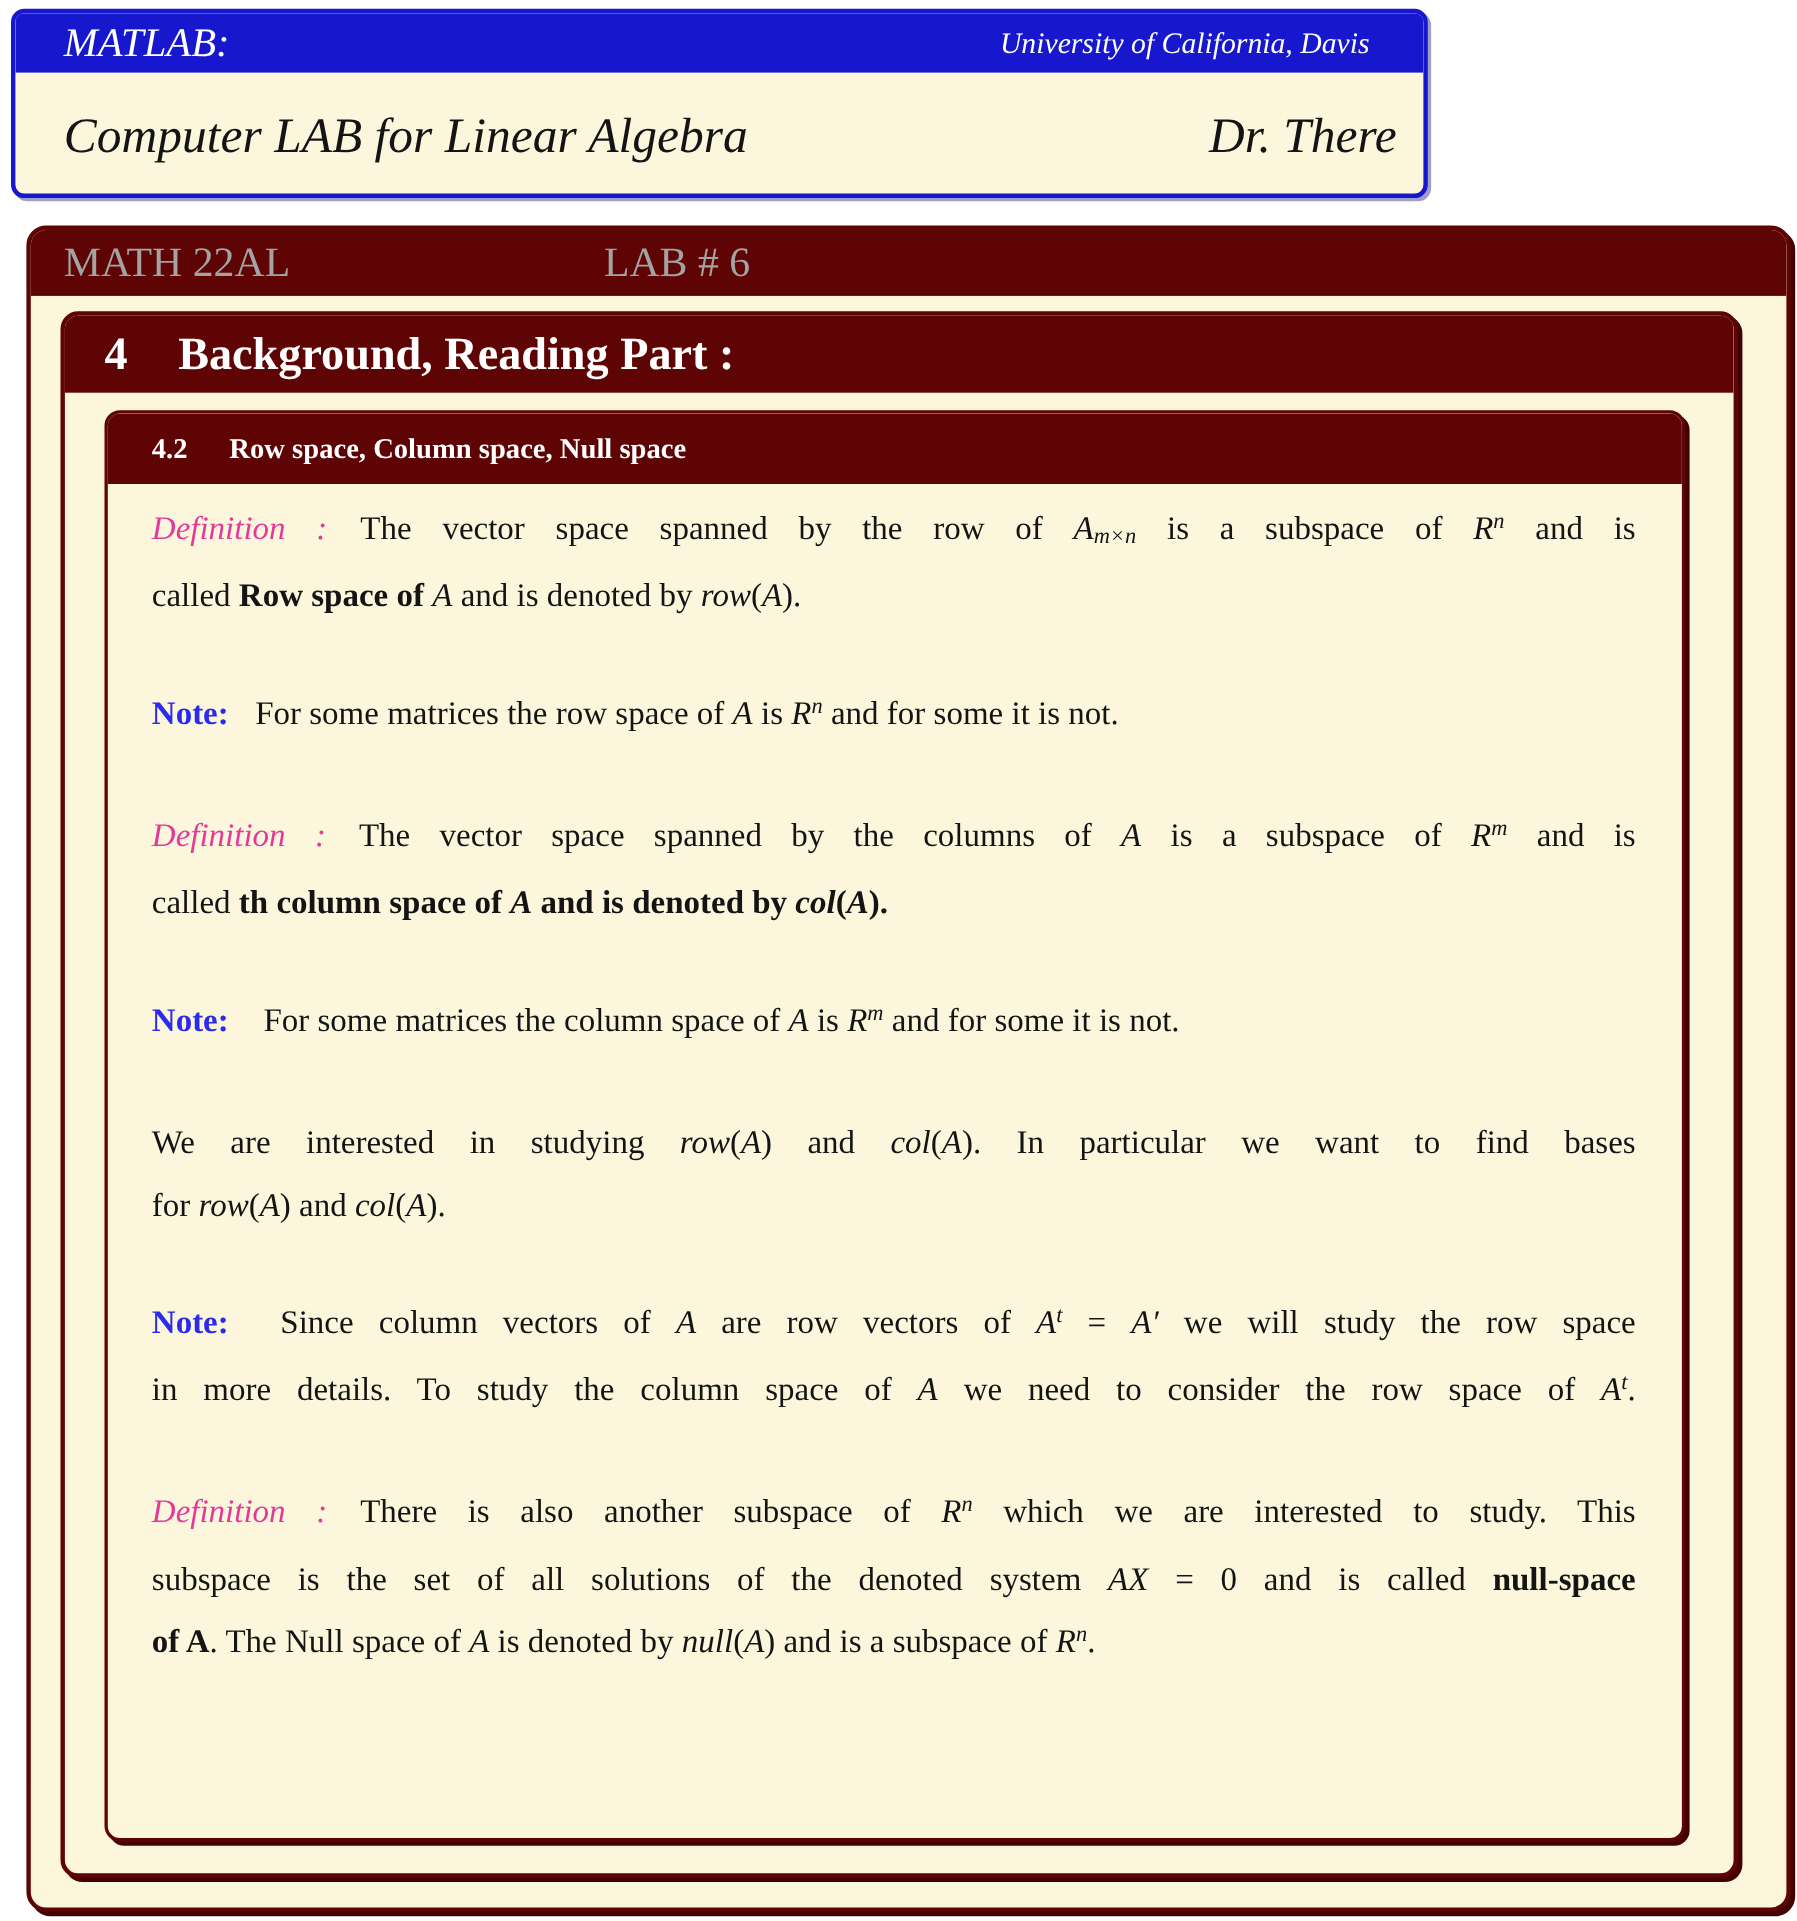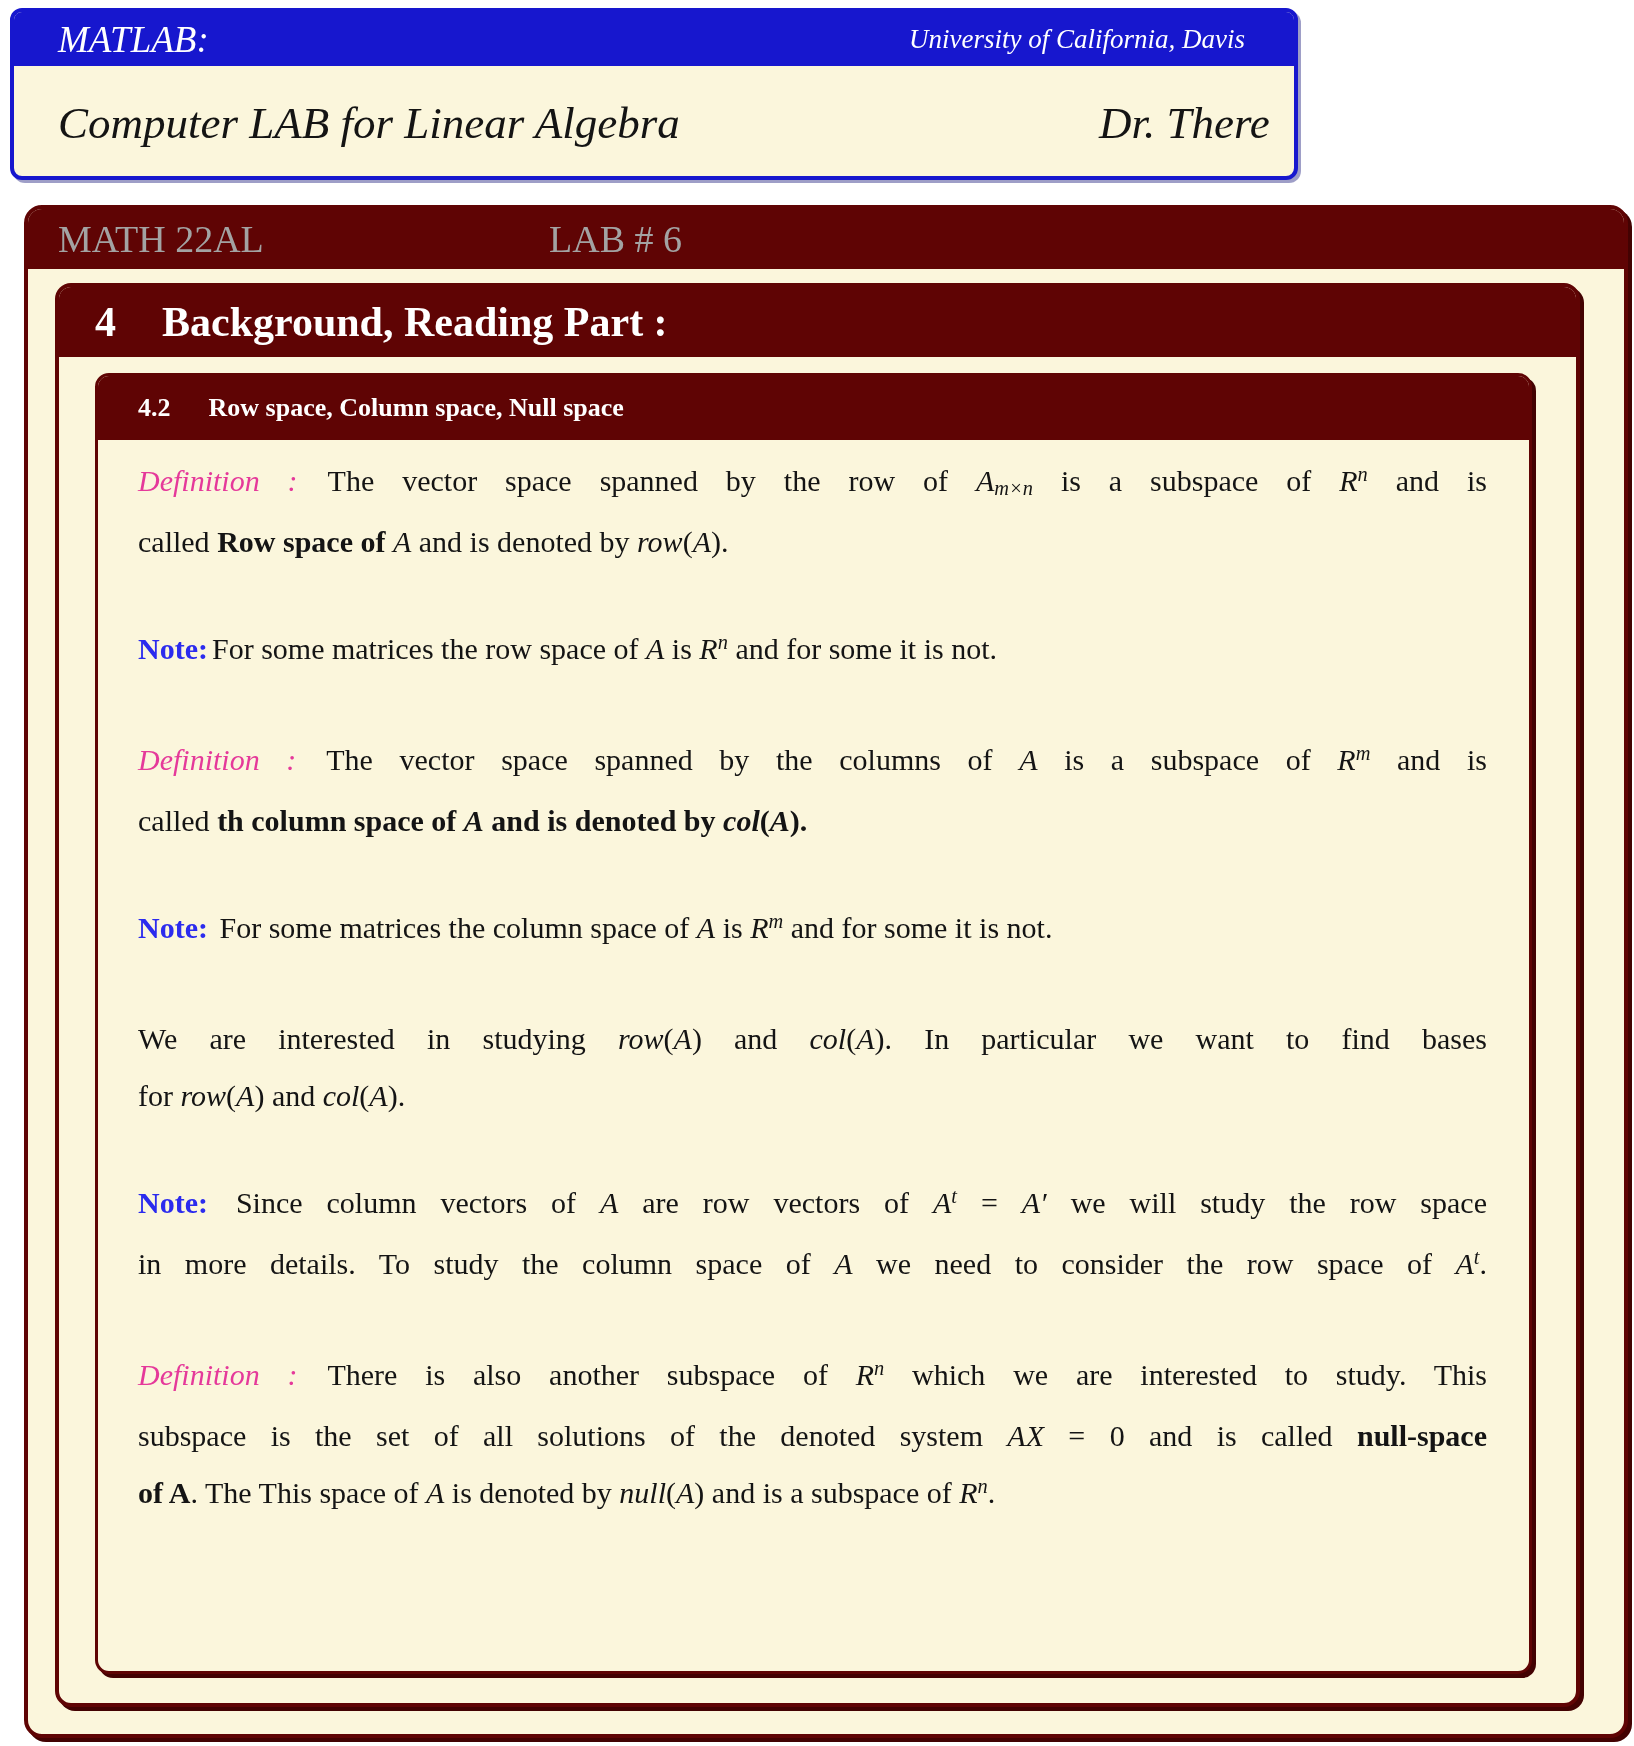--- a/index.html
+++ b/index.html
@@ -70,21 +70,21 @@
   
   .sub-content{ padding:12px 42px 0 40px; font-size:30px; }
   .block + .block{ margin-top:50px; }
   .line{ line-height:57px; text-align:left; }
   .line.just{ text-align:justify; text-align-last:justify; }
   .it{ font-style:italic; }
   .bd{ font-weight:bold;text-align:right; }
   .sp{ font-size:0.68em; position:relative; top:-0.48em; }
   .sb{ font-size:0.68em; position:relative; top:0.22em; }
   .lead-def{ color:var(--pink); font-style:italic; margin-right:30px; }
-  .lead-note{ color:var(--note-blue); font-weight:bold; margin-right:4px; }
+  .lead-note{ color:var(--note-blue); font-weight:bold; margin-right:24px; }
 </style>
 </head>
 <body>
 
 <div class="hdr-card">
   <div class="hdr-bar">
     <span>MATLAB:</span>
     <span class="hdr-university">University of California, Davis</span>
   </div>
   <div class="hdr-body">
@@ -129,18 +129,18 @@
             <div class="line just"><span>We are interested in studying </span><span class="it">row</span><span>(</span><span class="it">A</span><span>) and </span><span class="it">col</span><span>(</span><span class="it">A</span><span>). In particular we want to find bases</span></div>
             <div class="line"><span>for </span><span class="it">row</span><span>(</span><span class="it">A</span><span>) and </span><span class="it">col</span><span>(</span><span class="it">A</span><span>).</span></div>
           </div>
           <div class="block">
             <div class="line just"><span class="lead-note">Note:</span><span> Since column vectors of </span><span class="it">A</span><span> are row vectors of </span><span class="it">A</span><span class="it sp">t</span><span> = </span><span class="it">A′</span><span> we will study the row space</span></div>
             <div class="line just"><span>in more details. To study the column space of </span><span class="it">A</span><span> we need to consider the row space of </span><span class="it">A</span><span class="it sp">t</span><span>.</span></div>
           </div>
           <div class="block">
             <div class="line just"><span class="lead-def">Definition :</span><span>There is also another subspace of </span><span class="it">R</span><span class="it sp">n</span><span> which we are interested to study. This</span></div>
             <div class="line just"><span>subspace is the set of all solutions of the denoted system </span><span class="it">AX</span><span> = 0 and is called </span><span class="bd">null-space</span></div>
-            <div class="line"><span class="bd">of A</span><span>. The This space of </span><span class="it">A</span><span> is denoted by </span><span class="it">null</span><span>(</span><span class="it">A</span><span>) and is a subspace of </span><span class="it">R</span><span class="it sp">n</span><span>.</span></div>
+            <div class="line"><span class="bd">of A</span><span>. The Null space of </span><span class="it">A</span><span> is denoted by </span><span class="it">null</span><span>(</span><span class="it">A</span><span>) and is a subspace of </span><span class="it">R</span><span class="it sp">n</span><span>.</span></div>
           </div>
         </div>
     </div>
   </div>
 </div>
 
 </body></html>

